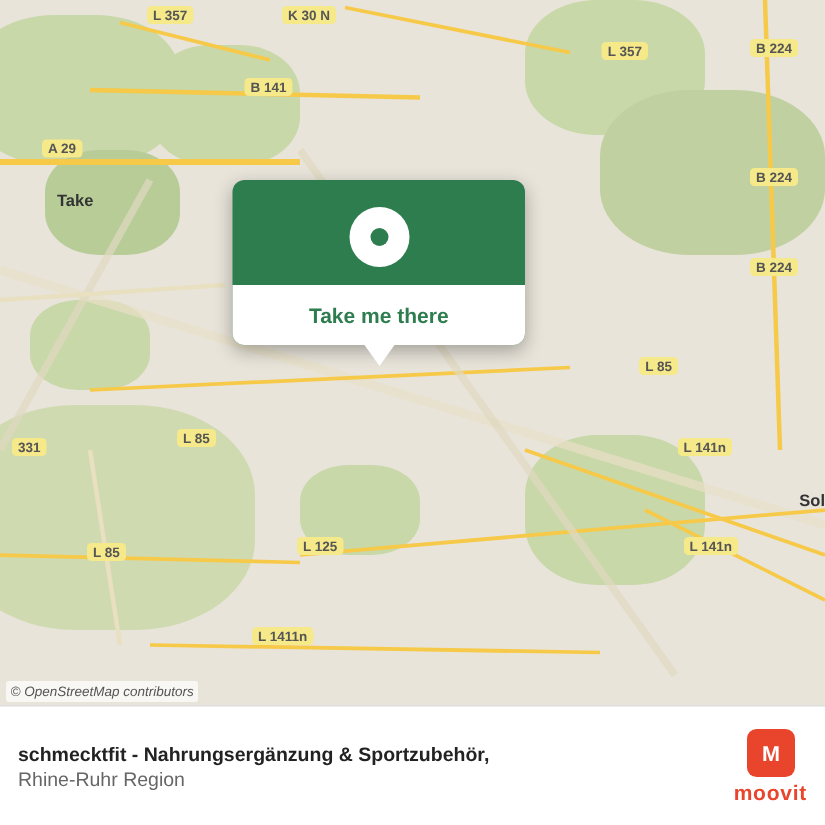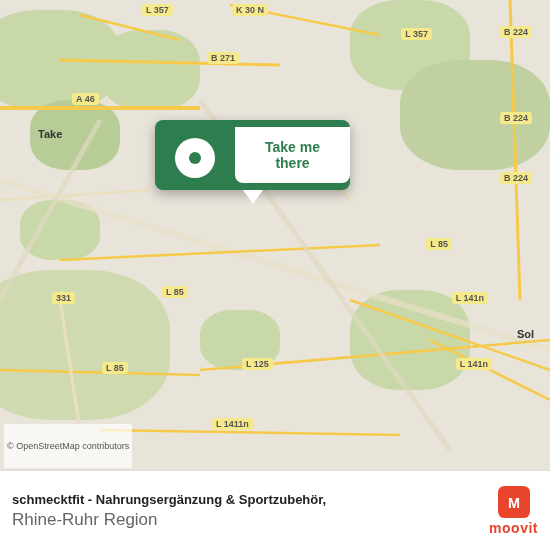--- a/index.html
+++ b/index.html
@@ -52,21 +52,21 @@
     
     .popup-card {
       position: absolute;
       top: 120px;
       left: 155px;
       width: 195px;
       background: #2e7d4f;
       border-radius: 8px;
       padding: 0;
       display: flex;
-      flex-direction: row;
+      flex-direction: column;
       align-items: center;
       z-index: 10;
       box-shadow: 0 4px 12px rgba(0,0,0,0.3);
     }
 
     .popup-icon-area {
       padding: 18px 20px 12px 20px;
       display: flex;
       align-items: center;
       justify-content: center;
@@ -119,41 +119,41 @@
     
     .road-label {
       position: absolute;
       font-size: 9px;
       color: #555;
       background: #f5e98a;
       border-radius: 3px;
       padding: 1px 4px;
       white-space: nowrap;
       font-weight: 600;
-      margin-left: 44px;
     }
 
     
     .town-label {
       position: absolute;
       font-size: 11px;
       font-weight: 600;
       color: #333;
     }
 
     
     .map-attribution {
       position: absolute;
       bottom: 2px;
       left: 4px;
       font-size: 9px;
       color: #555;
       background: rgba(255,255,255,0.7);
-      padding: 17px 3px;
+      padding: 2px 3px;
       border-radius: 2px;
+      font-style: italic;
     }
 
     
     #bottom-bar {
       width: 550px;
       height: 80px;
       background: white;
       border-top: 1px solid #ddd;
       display: flex;
       align-items: center;
@@ -166,21 +166,21 @@
     }
 
     .bottom-title {
       font-size: 13px;
       font-weight: 600;
       color: #222;
       line-height: 1.4;
     }
 
     .bottom-subtitle {
-      font-size: 17px;
+      font-size: 13px;
       color: #666;
     }
 
     .moovit-logo {
       display: flex;
       flex-direction: column;
       align-items: center;
       gap: 2px;
     }
 
@@ -239,35 +239,35 @@
 
     <line x1="0" y1="200" x2="150" y2="190" stroke="#e8e0c0" stroke-width="3"></line>
     <line x1="280" y1="130" x2="350" y2="200" stroke="#e8e0c0" stroke-width="3"></line>
     <line x1="60" y1="300" x2="80" y2="430" stroke="#e8e0c0" stroke-width="3"></line>
   </svg>
 
   <div class="road-label" style="top:4px; left:98px">L 357</div>
   <div class="road-label" style="top:4px; left:188px">K 30 N</div>
   <div class="road-label" style="top:28px; right:118px">L 357</div>
   <div class="road-label" style="top:26px; right:18px">B 224</div>
-  <div class="road-label" style="top:52px; left:163px">B 271</div>
-  <div class="road-label" style="top:93px; left:28px">A 46</div>
+  <div class="road-label" style="top:52px; left:163px">B 141</div>
+  <div class="road-label" style="top:93px; left:28px">A 29</div>
   <div class="road-label" style="top:112px; right:18px">B 224</div>
   <div class="road-label" style="top:172px; right:18px">B 224</div>
   <div class="road-label" style="top:238px; right:98px">L 85</div>
   <div class="road-label" style="top:286px; left:118px">L 85</div>
   <div class="road-label" style="top:292px; right:62px">L 141n</div>
   <div class="road-label" style="top:362px; left:58px">L 85</div>
   <div class="road-label" style="top:358px; left:198px">L 125</div>
   <div class="road-label" style="top:358px; right:58px">L 141n</div>
   <div class="road-label" style="top:418px; left:168px">L 1411n</div>
   <div class="road-label" style="top:292px; left:8px">331</div>
 
   <div class="town-label" style="top:128px; left:38px">Take</div>
-  <div class="town-label" style="top:328px; right:16px">Sol</div>
+  <div class="town-label" style="top:328px; right:0">Sol</div>
 
   <div class="popup-card">
     <div class="popup-icon-area">
       <div class="popup-pin">
         <div class="popup-pin-dot"></div>
       </div>
     </div>
     <button class="popup-button">Take me there</button>
   </div>
 

